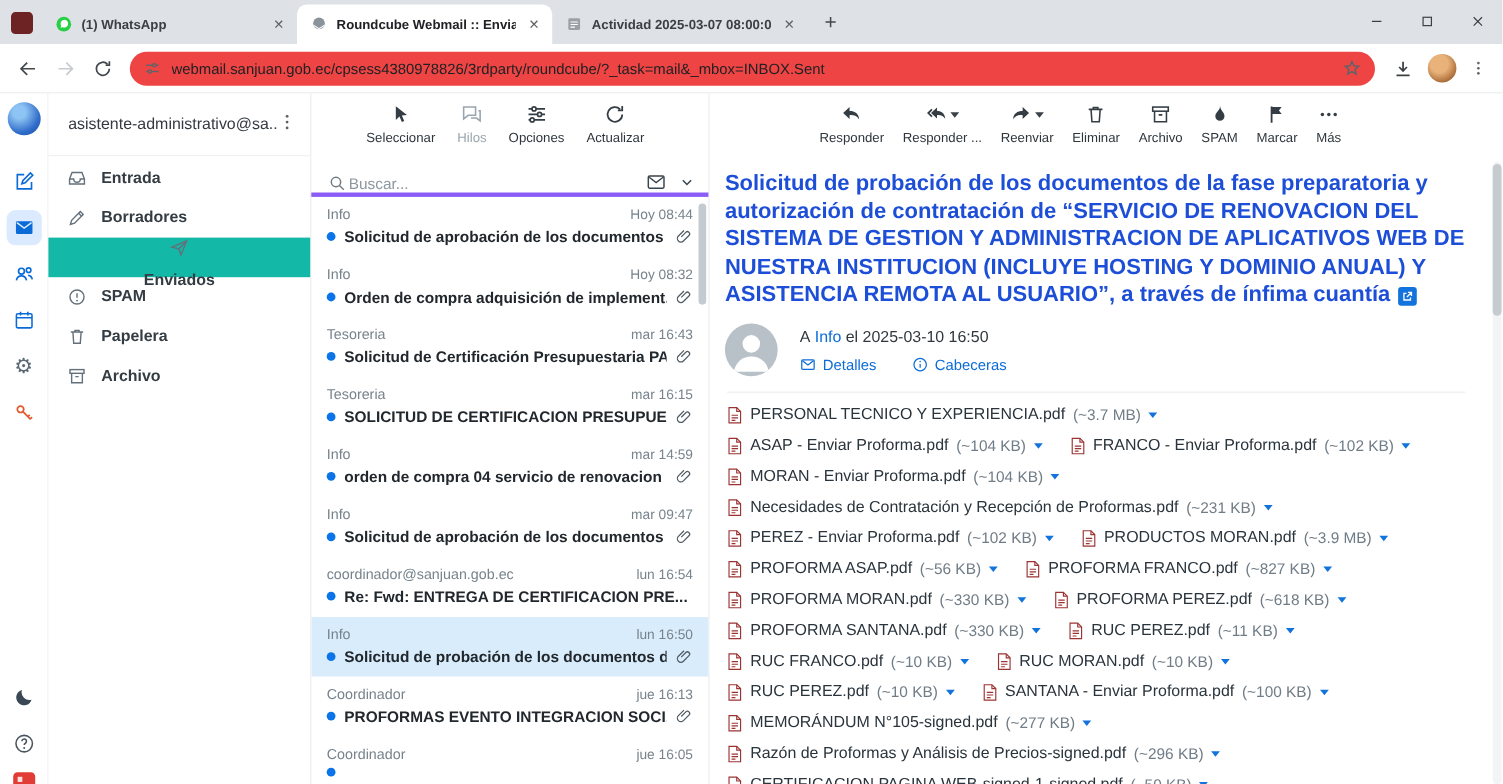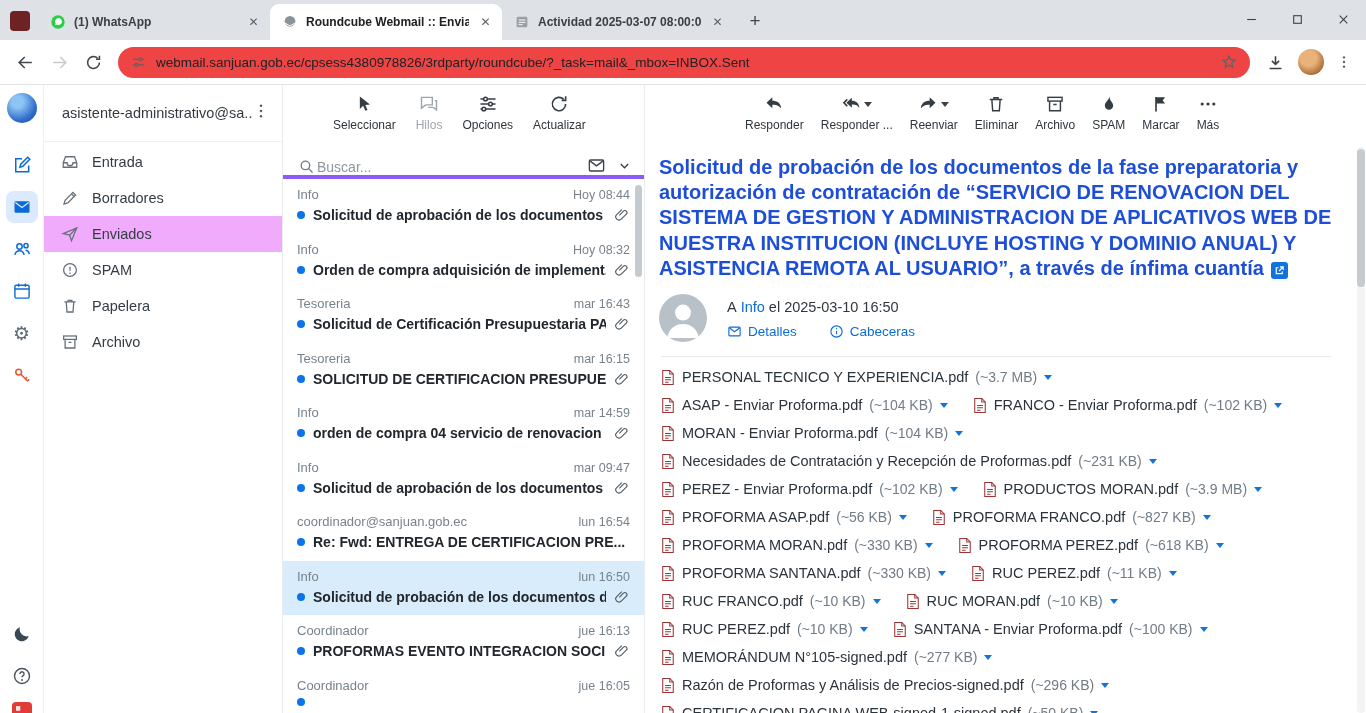--- a/index.html
+++ b/index.html
@@ -62,23 +62,23 @@
                      background:linear-gradient(#fff,#fff); opacity:.85;
                      clip-path:polygon(0 0,40% 0,40% 40%,0 40%); }
 
   
   .folderpane { width:239px; flex:none; border-right:1px solid #e9eced; display:flex; flex-direction:column; }
   .account-hdr { height:57px; flex:none; display:flex; align-items:center; padding:0 8px 0 18px;
                  border-bottom:1px solid #eef1f3; }
   .account-hdr .email { flex:1; font-size:14.5px; color:#333b41; font-weight:500; white-space:nowrap; overflow:hidden; }
   .kebab { width:22px; height:22px; color:#596066; flex:none; }
   .kebab svg { width:18px; height:18px; }
-  .folderlist { padding-top:2px; }
+  .folderlist { padding-top:2px;font-weight:bold; }
   .folder { height:36px; display:flex; align-items:center; gap:13px; padding:0 17px; font-size:14.5px; color:#343c43; }
-  .folder.selected { background:#f0abfc; }
+  .folder.selected { background:#14b8a6;flex-direction:column; }
   .ficon { width:18px; height:18px; color:#64707a; flex:none; }
   .ficon svg { width:100%; height:100%; }
 
   
   .tbtn { display:flex; flex-direction:column; align-items:center; gap:4px; color:#2e363c; font-size:12px; flex:none; }
   .tbtn .trow { display:flex; align-items:center; gap:3px; height:20px; }
   .tbtn .ticon { width:20px; height:20px; color:#353d44; }
   .tbtn .ticon svg { width:100%; height:100%; }
   .tbtn.disabled, .tbtn.disabled .ticon { color:#9aa5ad; }
   .caret { width:0; height:0; border:4px solid transparent; border-top:5px solid #3a4248; margin-top:4px; }

